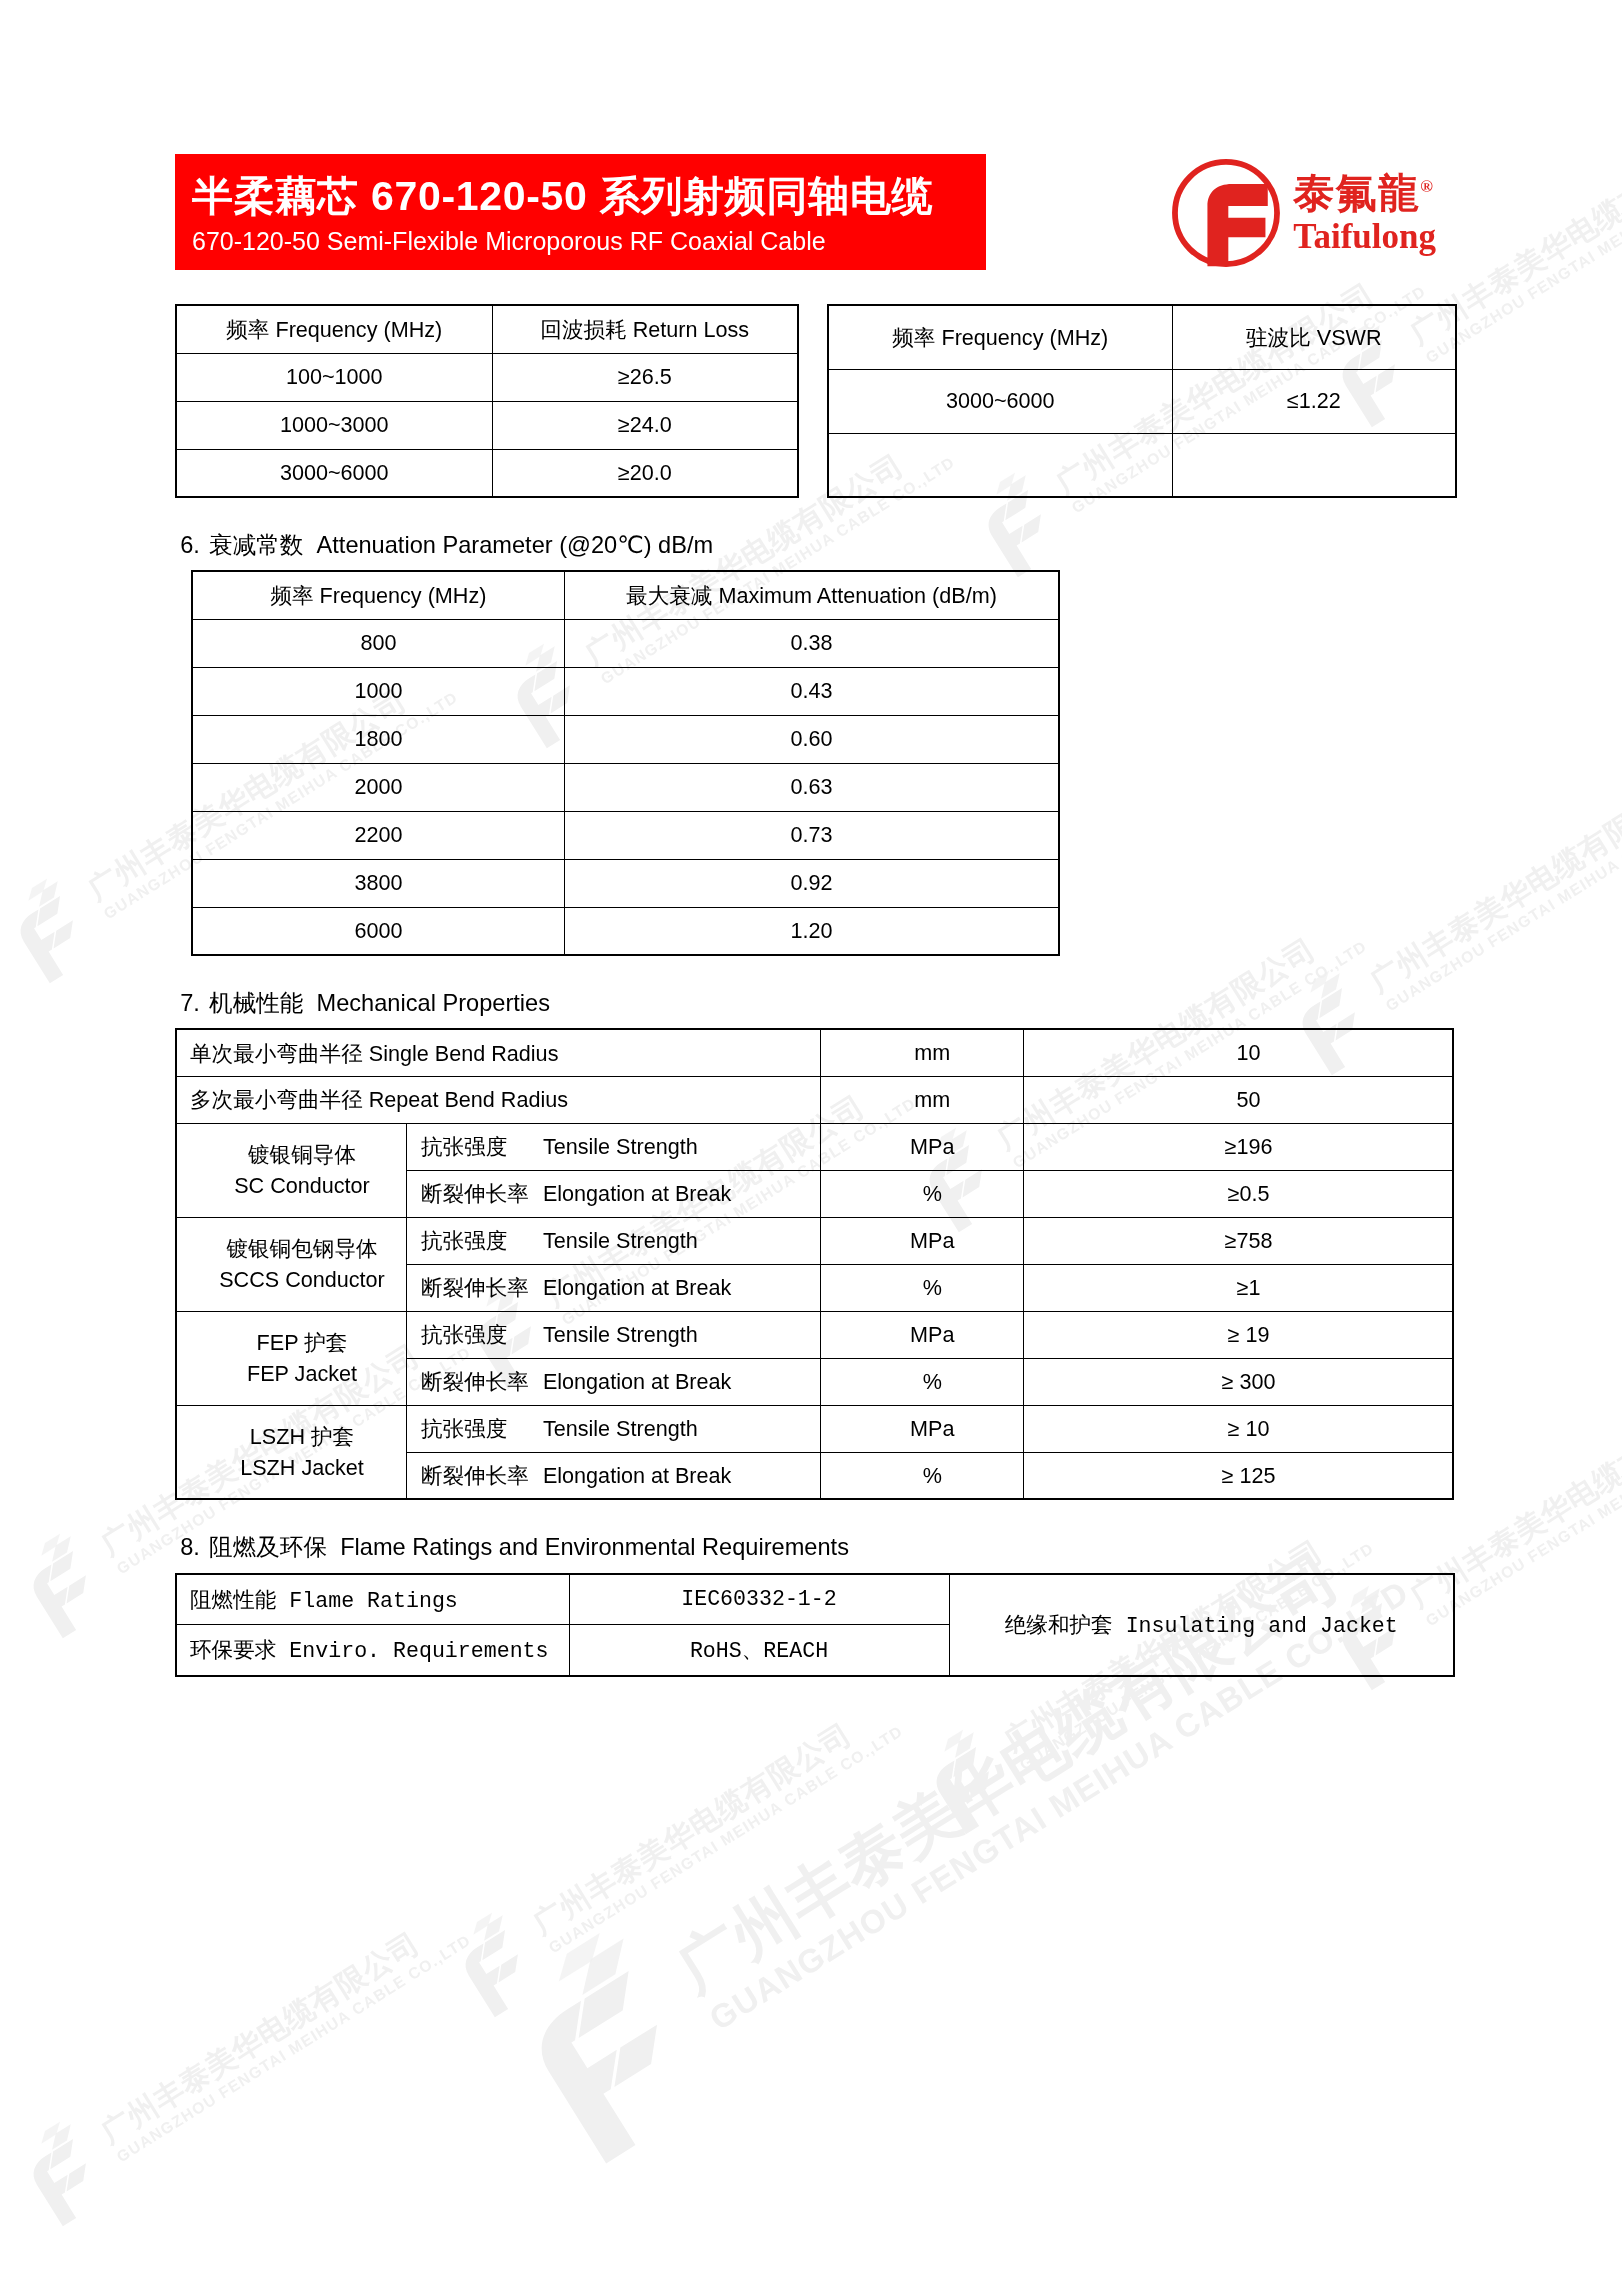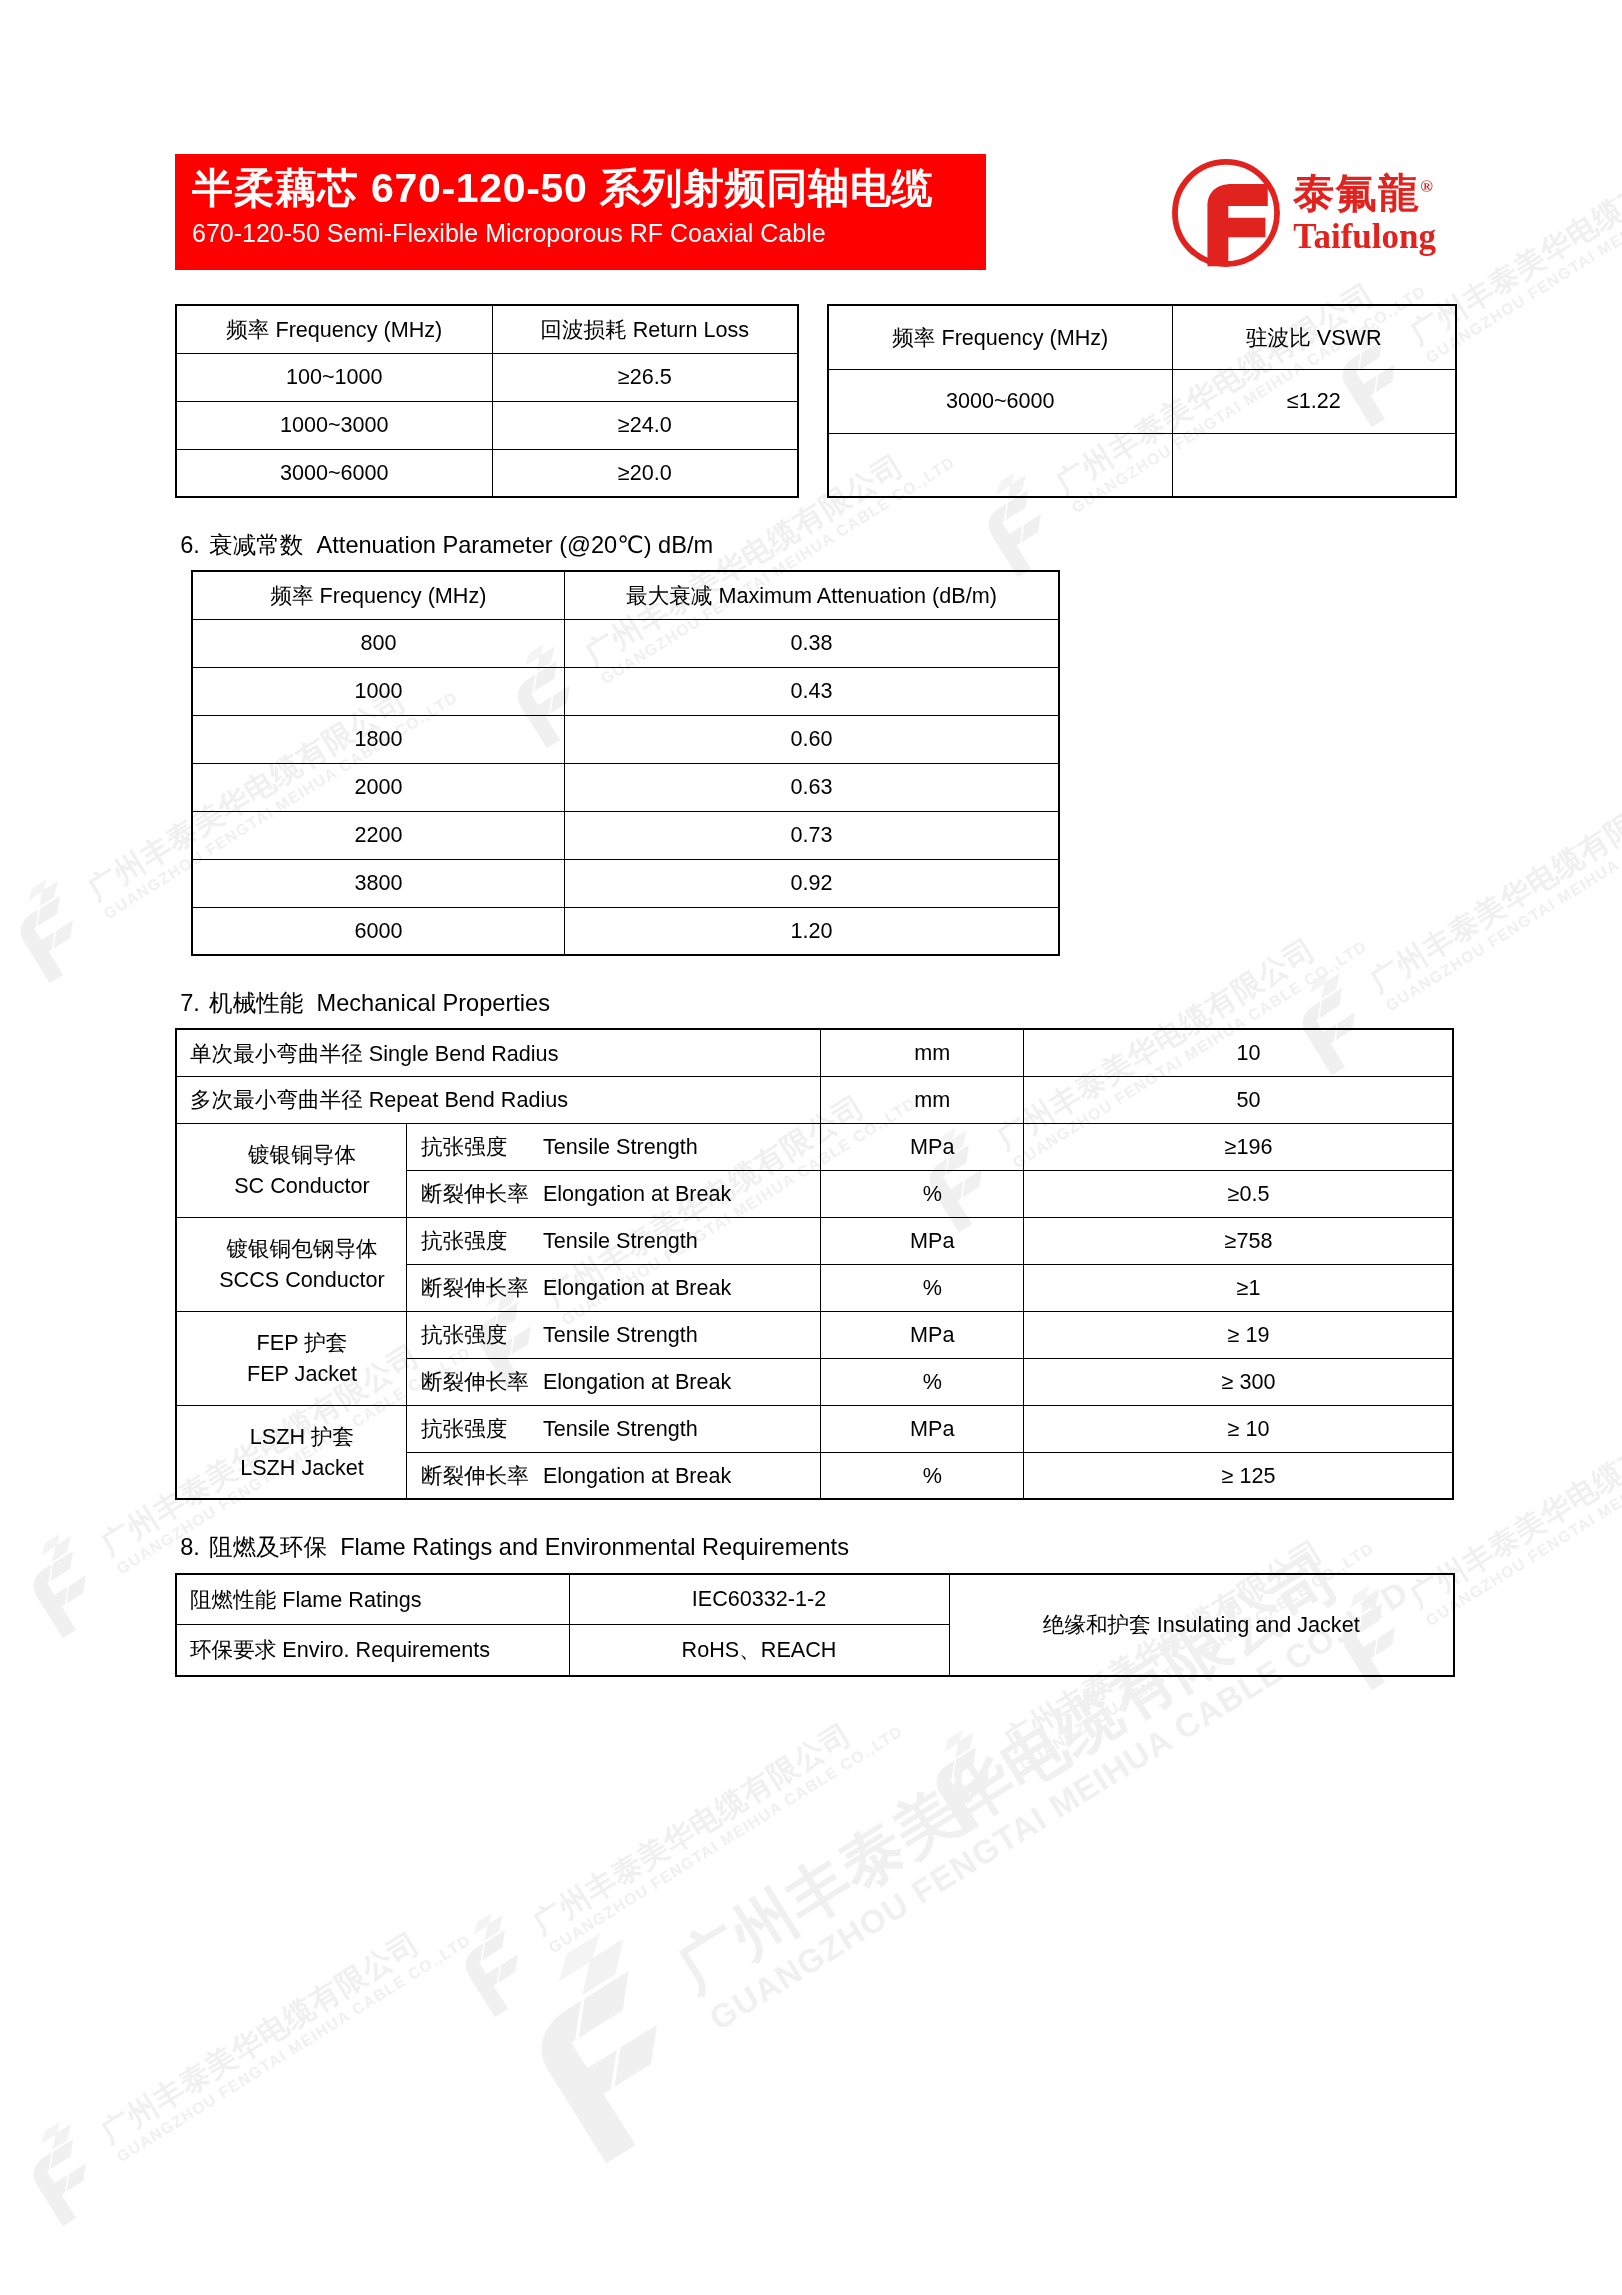--- a/index.html
+++ b/index.html
@@ -60,21 +60,21 @@
   
   .header{
     display:flex; align-items:flex-start;
     justify-content:space-between;
     height:116px;
   }
   .banner{
     background:#FF0000;
     width:811px; height:116px;
     padding:11.8px 17px 6.5px 17px;
-    display:flex; flex-direction:column; 
+    display:flex; flex-direction:column; justify-content:center;
   }
   .banner-cn{
     color:#ffffff;
     font-size:41px;
     font-weight:bold;
     letter-spacing:0.7px;
     line-height:1.1;
     white-space:nowrap;
   }
   .banner-en{
@@ -160,21 +160,21 @@
     line-height:1.45;
     font-size:21.6px;
   }
   .t-mech td.prop{
     text-align:left; padding-left:14.4px;
   }
   .t-mech td.prop .cn{ display:inline-block; min-width:122px; }
   .t-mech td.val{ text-align:center; }
 
   
-  .t-flame{ width:1277px; }
+  .t-flame{ width:1277px;font-family:Liberation Mono, monospace; }
   .t-flame col.c1{ width:393px; }
   .t-flame col.c2{ width:380px; }
   .t-flame col.c3{ width:505px; }
   .t-flame td{ height:51px; }
   .t-flame td.lbl{ text-align:left; padding-left:13px; }
 </style>
 </head>
 <body>
 
 <div id="watermark-layer">

